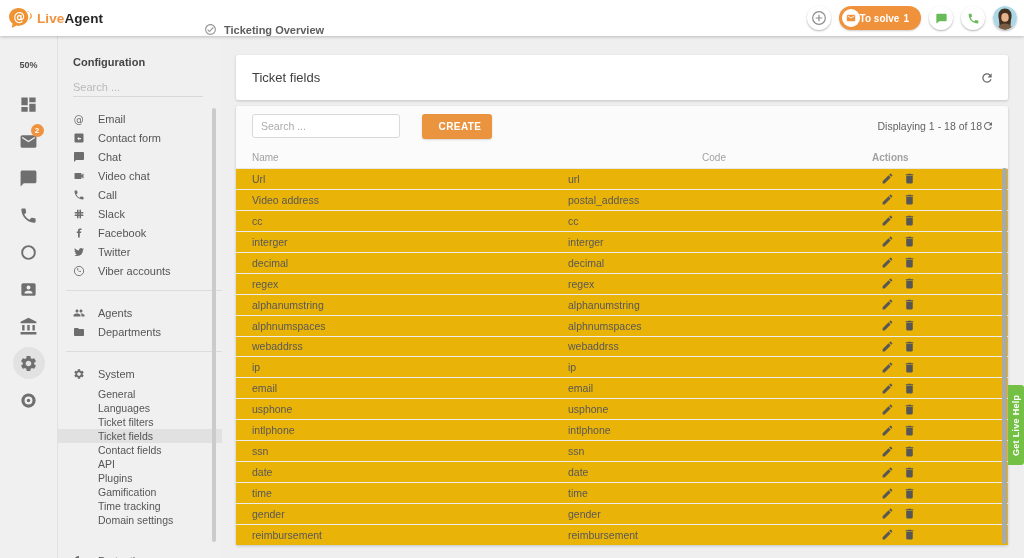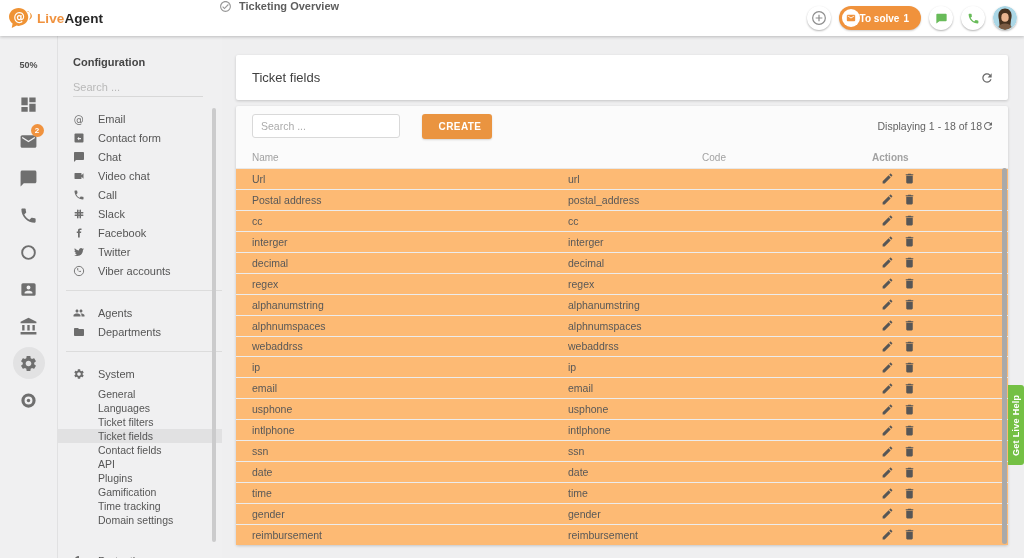--- a/index.html
+++ b/index.html
@@ -9,21 +9,21 @@
   button{font-family:"Liberation Sans",sans-serif;padding-left:12px;}
 
   
   .topbar{position:absolute;top:0;left:0;right:0;height:36px;background:#fff;
     box-shadow:0 1px 3px rgba(0,0,0,.22);z-index:10;display:flex;align-items:center;}
   .logo{display:flex;align-items:center;gap:5px;margin-left:8px;cursor:pointer;}
   .logo-mark{width:24px;height:22px;}
   .brand{font-size:13.5px;font-weight:800;letter-spacing:.1px;}
   .brand .o{color:#f0923e;margin-top:17px;}
   .brand .k{color:#262626;}
-  .top-tab{position:absolute;left:219px;top:0;height:36px;display:flex;align-items:flex-start;gap:7px;
+  .top-tab{position:absolute;left:204px;top:0;height:36px;display:flex;align-items:flex-end;gap:7px;
     font-size:11px;font-weight:bold;color:#5d5d5d;cursor:pointer;}
   .top-tab .ic{width:13px;height:13px;color:#989898;}
   .top-actions{position:absolute;right:7px;top:0;height:36px;display:flex;align-items:center;gap:8px;}
   .circle-btn{width:24px;height:24px;border-radius:50%;background:#fff;border:none;padding:0;
     box-shadow:0 1px 2px rgba(0,0,0,.3);display:flex;align-items:center;justify-content:center;cursor:pointer;}
   .circle-btn .ic{width:13px;height:13px;color:#68bb59;}
   .circle-btn.plus .ic{width:16px;height:16px;color:#8d8d8d;}
   .tosolve{height:24px;border-radius:12px;background:#f0923c;border:none;display:flex;align-items:center;
     padding:0 12px 0 3px;color:#fff;font-size:10px;font-weight:bold;cursor:pointer;
     box-shadow:0 1px 2px rgba(0,0,0,.2);}
@@ -72,21 +72,21 @@
   .t-search{width:130px;height:22px;border:1px solid #d9d9d9;border-radius:3px;background:#fff;
     padding:0 8px;font-size:10.5px;color:#555;outline:none;}
   .t-search::placeholder{color:#ababab;}
   .create-btn{margin-left:22px;width:70px;height:25px;background:#ea9440;border:none;border-radius:3px;
     color:#fff;font-size:10px;font-weight:bold;letter-spacing:.4px;cursor:pointer;box-shadow:0 1px 2px rgba(0,0,0,.15);}
   .paging{margin-left:auto;display:flex;align-items:center;font-size:10.5px;color:#636363;}
   .thead{height:22px;display:flex;align-items:center;padding:0 16px;font-size:10px;color:#a2a2a2;}
   .col.name{width:316px;}
   .col.code{flex:1;text-align:center;}
   .col.actions{width:132px;padding-left:12px;box-sizing:border-box;font-weight:bold;}
-  .rows{position:absolute;top:62px;left:0;right:0;bottom:0;background:#fdba74;border-top:1px solid #e8e8e8;overflow:hidden;}
+  .rows{position:absolute;top:62px;left:0;right:0;bottom:0;background:#eab308;border-top:1px solid #e8e8e8;overflow:hidden;}
   .row{height:19.94px;display:flex;align-items:center;padding:0 16px;border-bottom:1px solid #ececec;
     font-size:10.5px;color:#585858;}
   .cell.name{width:316px;}
   .cell.code{flex:1;}
   .cell.actions{width:132px;display:flex;gap:9px;padding-left:21px;box-sizing:border-box;}
   .act{width:13px;height:13px;color:#565656;background:none;border:none;padding:0;cursor:pointer;}
   .table-scrollbar{position:absolute;top:62px;right:1px;bottom:1px;width:5px;background:#a9a9a9;border-radius:3px;cursor:pointer;}
 
   
   .help-tab{position:absolute;right:0;top:385px;width:16px;height:80px;background:#74c044;
@@ -408,21 +408,21 @@
                 </svg>
               </button>
               <button class="act ic">
                 <svg viewBox="0 0 24 24">
                   <path d="M6 19c0 1.1.9 2 2 2h8c1.1 0 2-.9 2-2V7H6v12zM19 4h-3.5l-1-1h-5l-1 1H5v2h14V4z"></path>
                 </svg>
               </button>
             </span>
           </div>
           <div class="row">
-            <span class="cell name">Postal address</span>
+            <span class="cell name">Video address</span>
             <span class="cell code">postal_address</span>
             <span class="cell actions">
               <button class="act ic">
                 <svg viewBox="0 0 24 24">
                   <path d="M3 17.25V21h3.75L17.81 9.94l-3.75-3.75L3 17.25zM20.71 7.04c.39-.39.39-1.02 0-1.41l-2.34-2.34c-.39-.39-1.02-.39-1.41 0l-1.83 1.83 3.75 3.75 1.83-1.83z"></path>
                 </svg>
               </button>
               <button class="act ic">
                 <svg viewBox="0 0 24 24">
                   <path d="M6 19c0 1.1.9 2 2 2h8c1.1 0 2-.9 2-2V7H6v12zM19 4h-3.5l-1-1h-5l-1 1H5v2h14V4z"></path>

